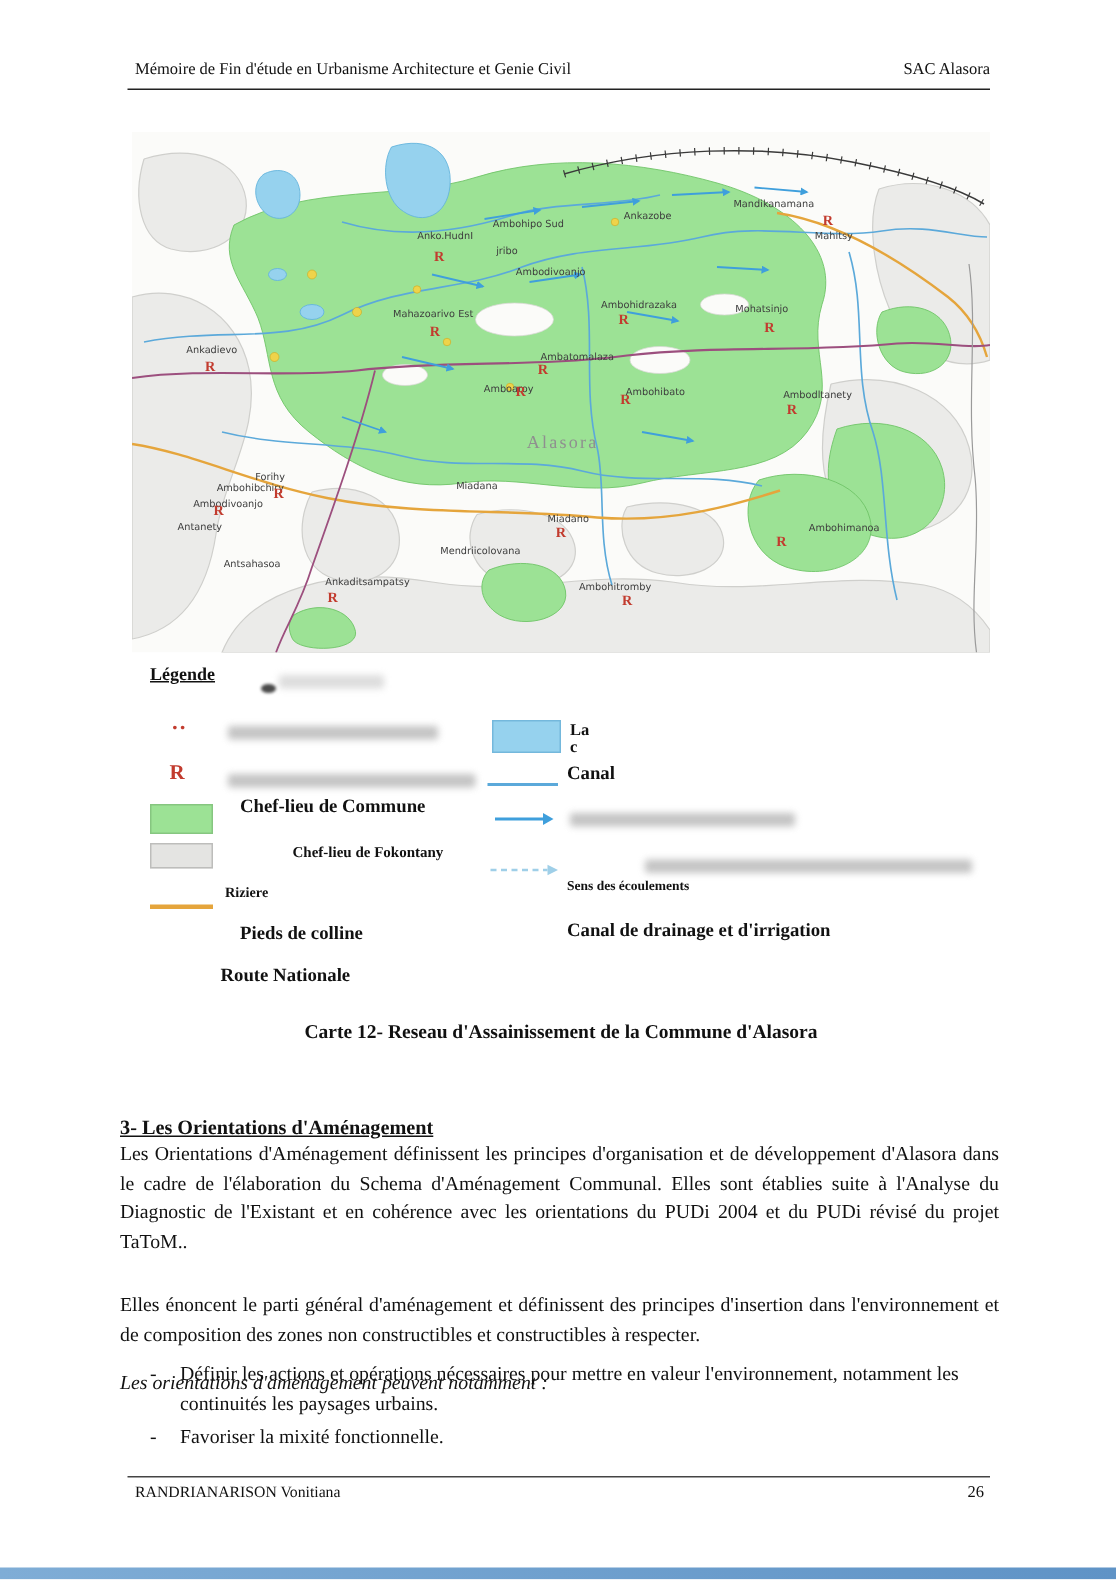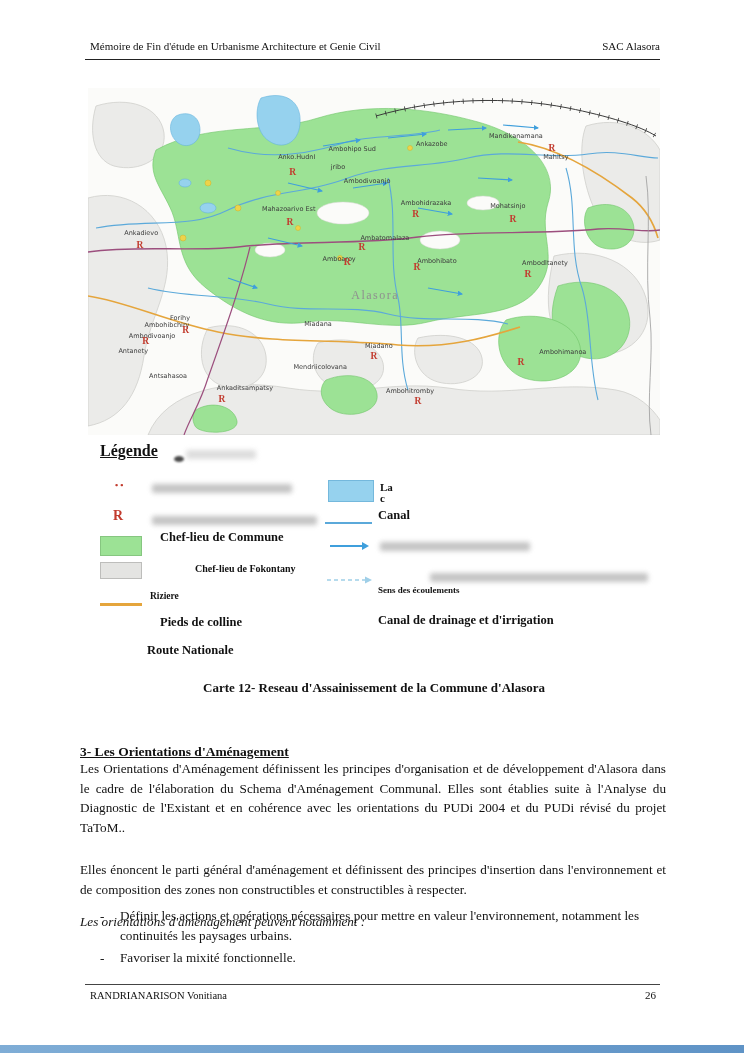--- a/index.html
+++ b/index.html
@@ -21,21 +21,21 @@
   }
   .map-label.city {
     font-family:"Liberation Serif", serif; font-size:12px; color:#8f8f8f; letter-spacing:1.5px;
   }
   .map-r {
     position:absolute; transform:translate(-50%,-50%);
     font-family:"Liberation Serif", serif; font-weight:bold; font-size:9.5px; color:var(--marker-red,#c23b2e);
   }
   
   .legend { position:absolute; left:88px; top:440px; width:572px; height:236px; }
-  .legend-title { position:absolute; left:12px; top:2px; font-size:16px; font-weight:bold; text-decoration:underline; }
+  .legend-title { position:absolute; left:12px; top:2px; font-size:12px; font-weight:bold; text-decoration:underline; }
   .smudge { position:absolute; height:9px; background:#ababab; filter:blur(2.5px); border-radius:2px; opacity:.7; }
   .smudge.light { background:#c6c6c6; opacity:.6; }
   .dotmark { position:absolute; width:10px; height:6px; background:#4a4a4a; filter:blur(1px); border-radius:50%; }
   .lg-dots { position:absolute; left:27px; top:40px; color:var(--marker-red,#c23b2e); font-size:9px; letter-spacing:2px; font-weight:bold; }
   .lg-r    { position:absolute; left:25px; top:68px; color:var(--marker-red,#c23b2e); font-size:14px; font-weight:bold; }
   .sw-green  { position:absolute; left:12px; top:96px;  width:40px; height:18px; background:var(--map-green,#9ce295); border:1px solid #86c680; }
   .sw-gray   { position:absolute; left:12px; top:122px; width:40px; height:15px; background:#e4e4e2; border:1px solid #bdbdbb; }
   .sw-orange { position:absolute; left:12px; top:163px; width:42px; height:3px; background:var(--road-orange,#e5a53c); }
   .sw-lake   { position:absolute; left:240px; top:40px; width:44px; height:20px; background:var(--map-lake,#96d2ee); border:1px solid #74b8dc; }
   .sw-canal  { position:absolute; left:237px; top:82px; width:47px; height:2px; background:var(--map-canal,#5ba9da); }

